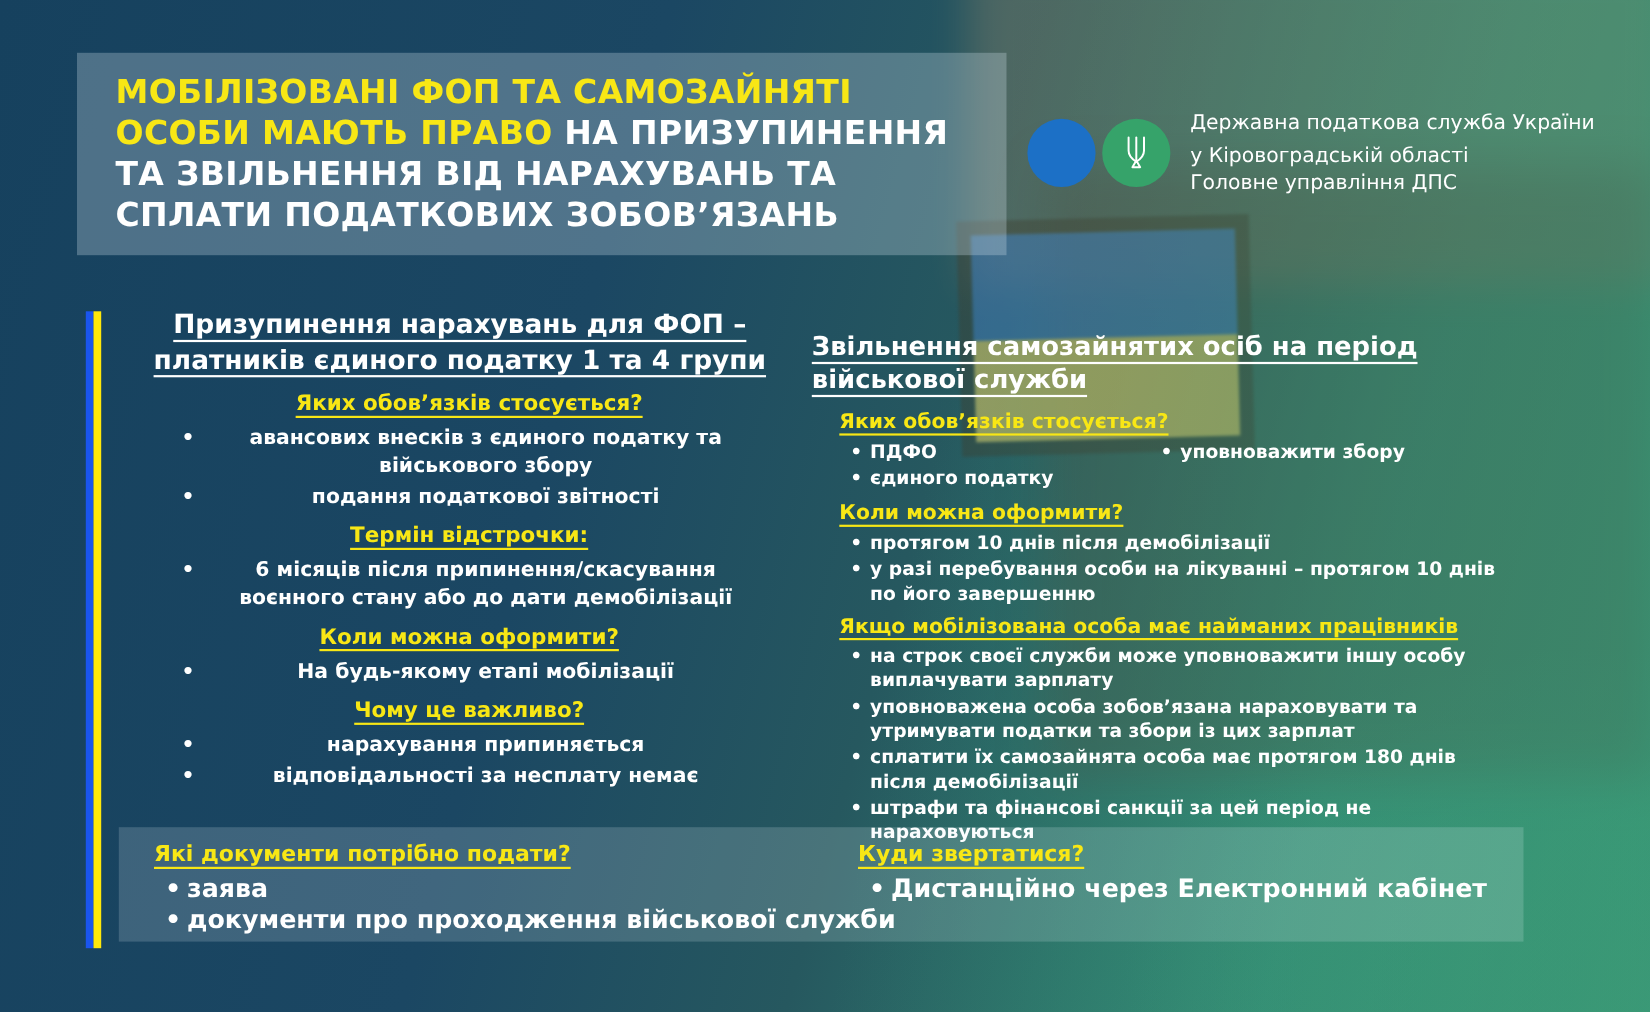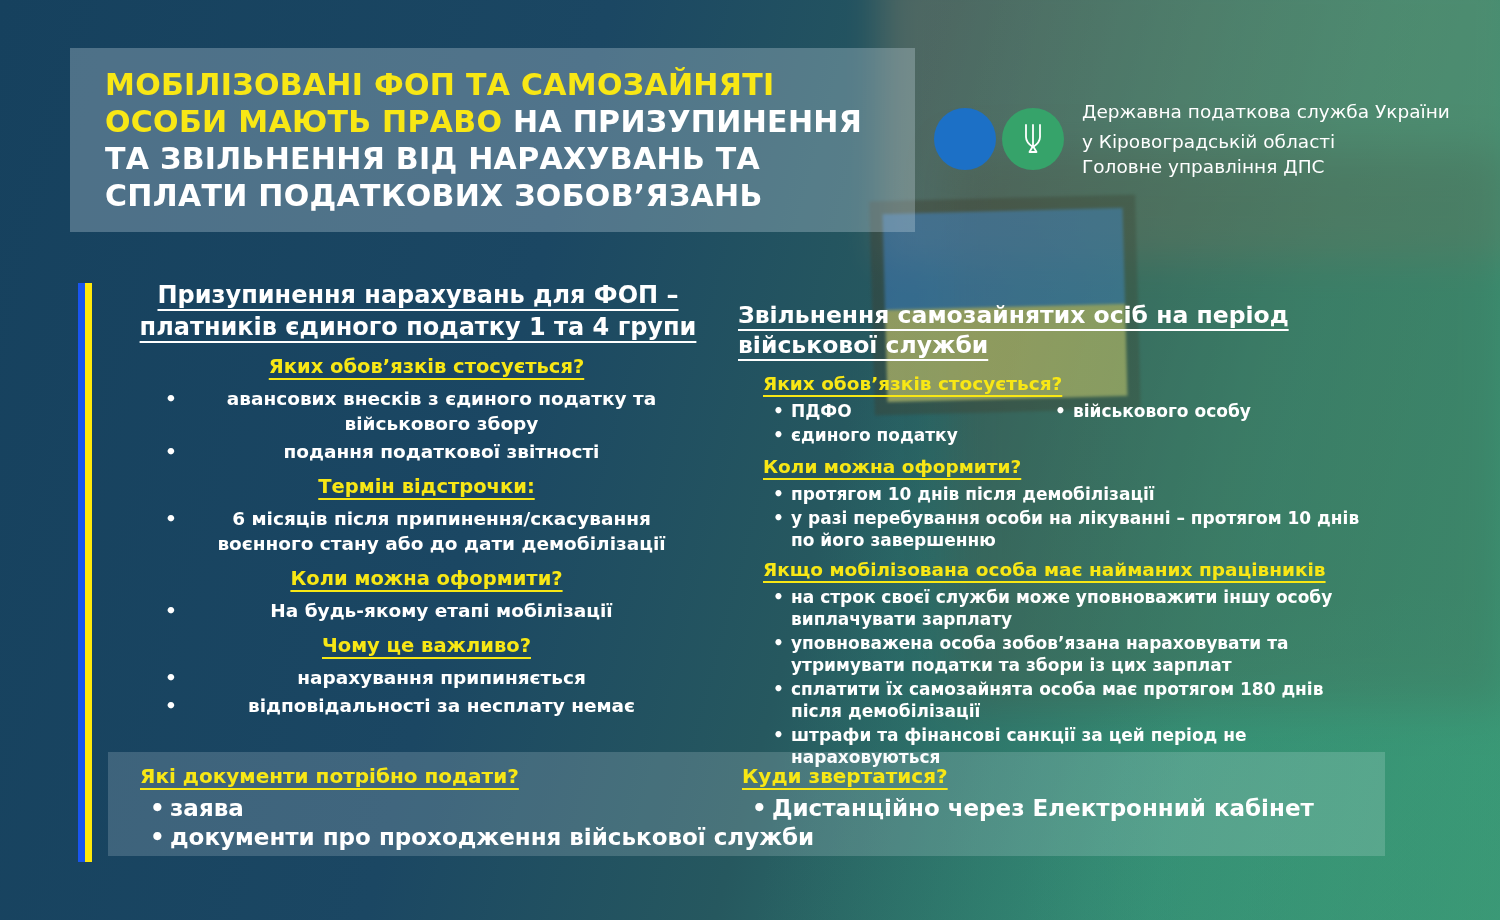--- a/index.html
+++ b/index.html
@@ -70,21 +70,21 @@
   .col-right .bullet { font-size:17px; line-height:22px; padding-left:28px; margin-bottom:2px; }
   .twocol { display:flex;gap:27px; }
   .twocol .c1 { width:255px; flex:0 0 auto; }
   
   .band {
     position:absolute; left:108px; top:752px; width:1277px; height:104px;
     background:rgba(235,245,250,.18); color:#fff;
   }
   .band-col { position:absolute; top:12px; }
   .band-left  { left:32px; }
-  .band-right { left:634px; }
+  .band-right { left:672px; }
   .band .sec-heading { font-size:20px; line-height:24px; margin-bottom:6px; }
   .band .bullet { font-size:23px; line-height:29px; margin-bottom:0; }
 </style>
 </head>
 <body>
 
 <div class="poster">
 
   <div class="bg camo-top"></div>
   <div class="bg fabric-mid"></div>
@@ -167,21 +167,21 @@
     </h2>
 
     <div class="section">
       <h3 class="sec-heading">Яких обов’язків стосується?</h3>
       <div class="twocol">
         <div class="c1">
           <div class="bullet">ПДФО</div>
           <div class="bullet">єдиного податку</div>
         </div>
         <div class="c2">
-          <div class="bullet">військового особу</div>
+          <div class="bullet">уповноважити збору</div>
         </div>
       </div>
     </div>
 
     <div class="section">
       <h3 class="sec-heading">Коли можна оформити?</h3>
       <div class="bullet">протягом 10 днів після демобілізації</div>
       <div class="bullet">у разі перебування особи на лікуванні – протягом 10 днів по його завершенню</div>
     </div>
 

